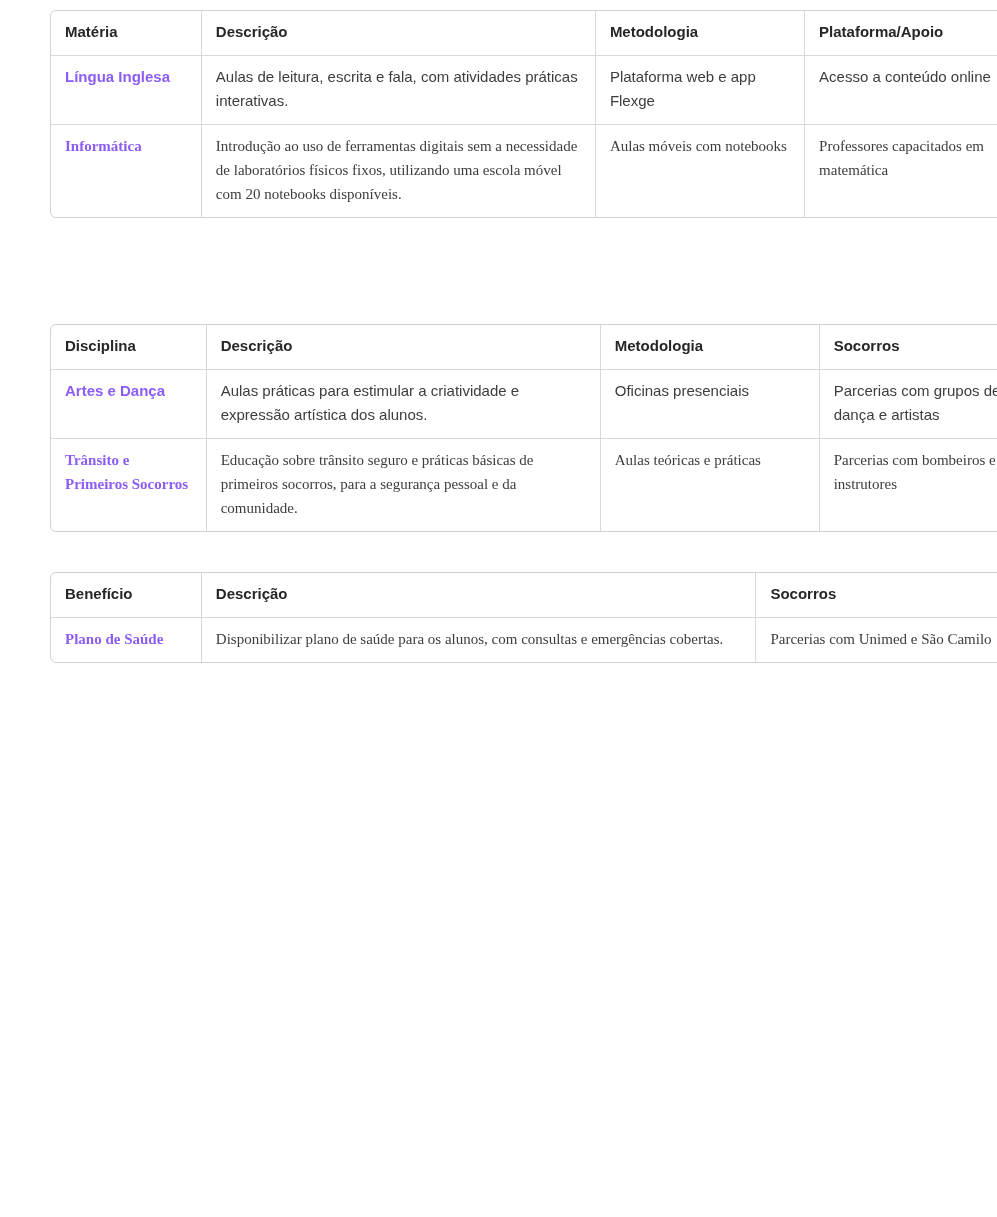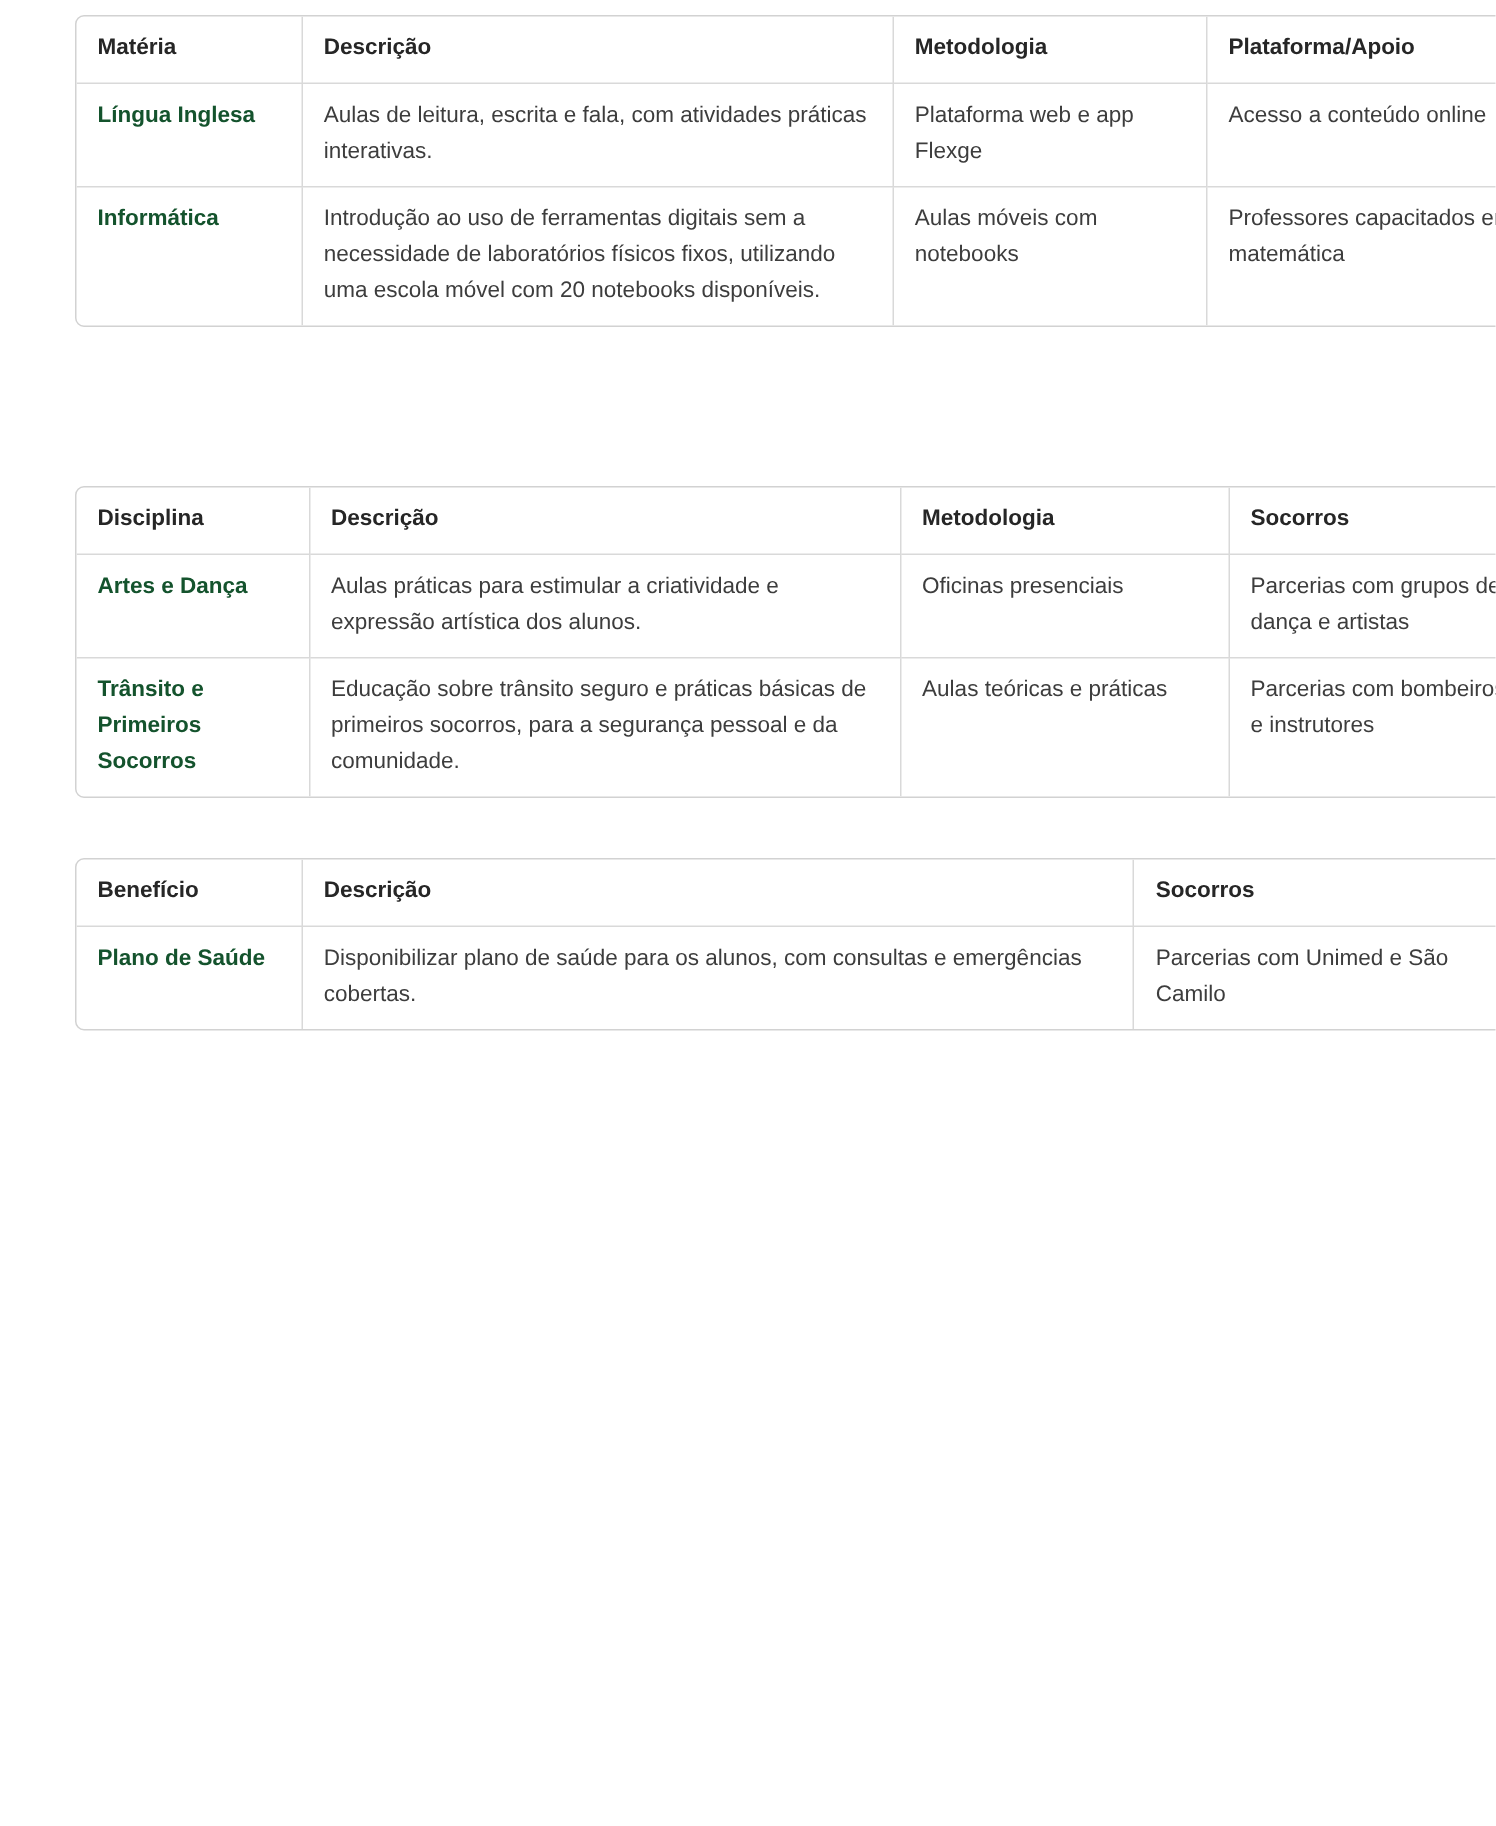--- a/index.html
+++ b/index.html
@@ -32,31 +32,31 @@
     text-align: left;
     vertical-align: top;
     padding: 9px 14px 11px 14px;
     font-size: 15px;
     line-height: 1.6;
     border-right: 1px solid #d9d9d9;
     border-bottom: 1px solid #d9d9d9;
     word-wrap: break-word;
   }
   th:last-child, td:last-child { border-right: none; }
-  tbody tr:last-child td { border-bottom: none; }
+  tbody tr:last-child td { border-bottom: none; font-family: Liberation Serif, serif; }
   th {
     font-weight: 600;
     color: #262626;
   }
   td {
     color: #3d3d3d;
   }
   td.row-label {
     font-weight: 600;
-    color: #14532d;
+    color: #8b5cf6;
   }
 </style>
 </head>
 <body>
 
 <div id="page">
   <div id="tables-root">
       <div class="table-wrap gap-large">
         <table>
           <colgroup>

